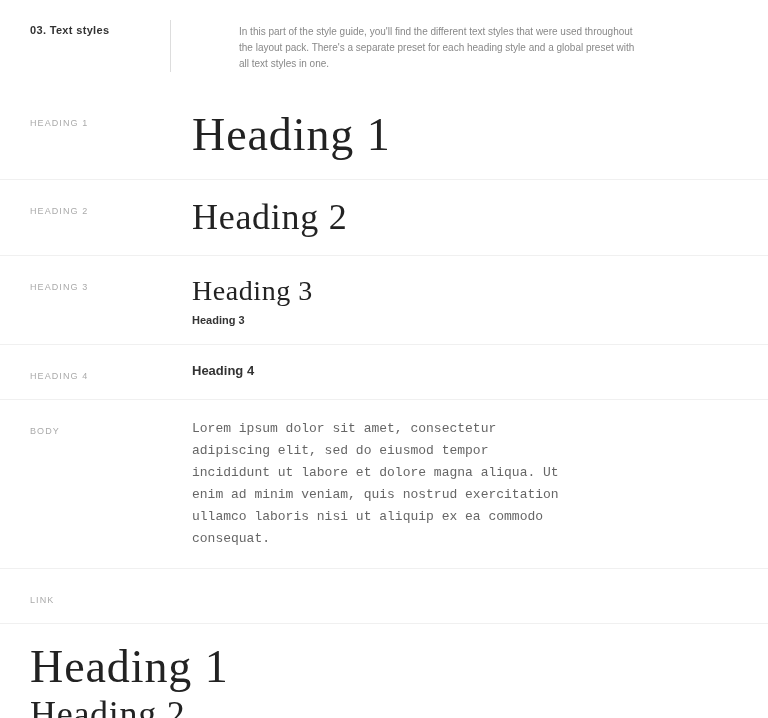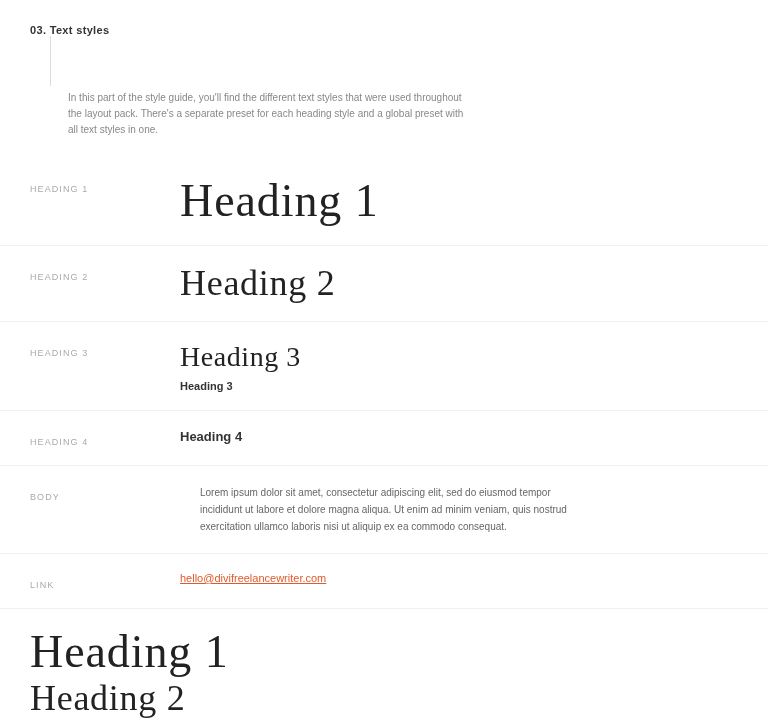--- a/index.html
+++ b/index.html
@@ -10,21 +10,20 @@
       width: 768px;
       min-height: 718px;
     }
 
     
     .top-bar {
       display: flex;
       align-items: flex-start;
       padding: 20px 30px 0 30px;
       gap: 0;
-      flex-direction: column;
     }
 
     .section-label {
       font-family: Arial, Helvetica, sans-serif;
       font-size: 11px;
       color: #999;
       letter-spacing: 0.03em;
       white-space: nowrap;
       padding-top: 4px;
       min-width: 120px;
@@ -57,21 +56,21 @@
     .main-content {
       padding: 20px 0 40px 0;
     }
 
     
     .style-row {
       display: flex;
       align-items: flex-start;
       padding: 18px 30px;
       border-bottom: 1px solid #f0f0f0;
-      gap: 0;
+      gap: 12px;
     }
 
     .style-row-label {
       font-family: Arial, Helvetica, sans-serif;
       font-size: 9px;
       color: #aaa;
       letter-spacing: 0.12em;
       text-transform: uppercase;
       min-width: 150px;
       padding-top: 8px;
@@ -122,26 +121,25 @@
     
     .h4-display {
       font-family: Arial, Helvetica, sans-serif;
       font-size: 13px;
       font-weight: 700;
       color: #333;
     }
 
     
     .body-text {
-      font-family: Liberation Sans, sans-serif;
-      font-size: 10px;
+      font-family: Liberation Mono, monospace;
+      font-size: 13px;
       color: #666;
       line-height: 1.7;
       max-width: 380px;
-      margin-left: 20px;
     }
 
     
     .link-text {
       font-family: Arial, Helvetica, sans-serif;
       font-size: 11px;
       color: #e05a2b;
       text-decoration: underline;
       display: block;
       margin-bottom: 4px;
@@ -225,21 +223,20 @@
   <div class="style-row">
     <div class="style-row-label">BODY</div>
     <div class="style-row-content">
       <div class="body-text">Lorem ipsum dolor sit amet, consectetur adipiscing elit, sed do eiusmod tempor incididunt ut labore et dolore magna aliqua. Ut enim ad minim veniam, quis nostrud exercitation ullamco laboris nisi ut aliquip ex ea commodo consequat.</div>
     </div>
   </div>
 
   <div class="style-row">
     <div class="style-row-label">LINK</div>
     <div class="style-row-content">
-      <a class="link-text" href="#">hello@divifreelancewriter.com</a>
     </div>
   </div>
 
   <div class="style-row">
     <div class="style-row-content all-in-one-content">
       <div class="h1-display">Heading 1</div>
       <div class="h2-display">Heading 2</div>
       <div class="h3-display">Heading 3</div>
       <div class="h4-all">Heading 4</div>
 

